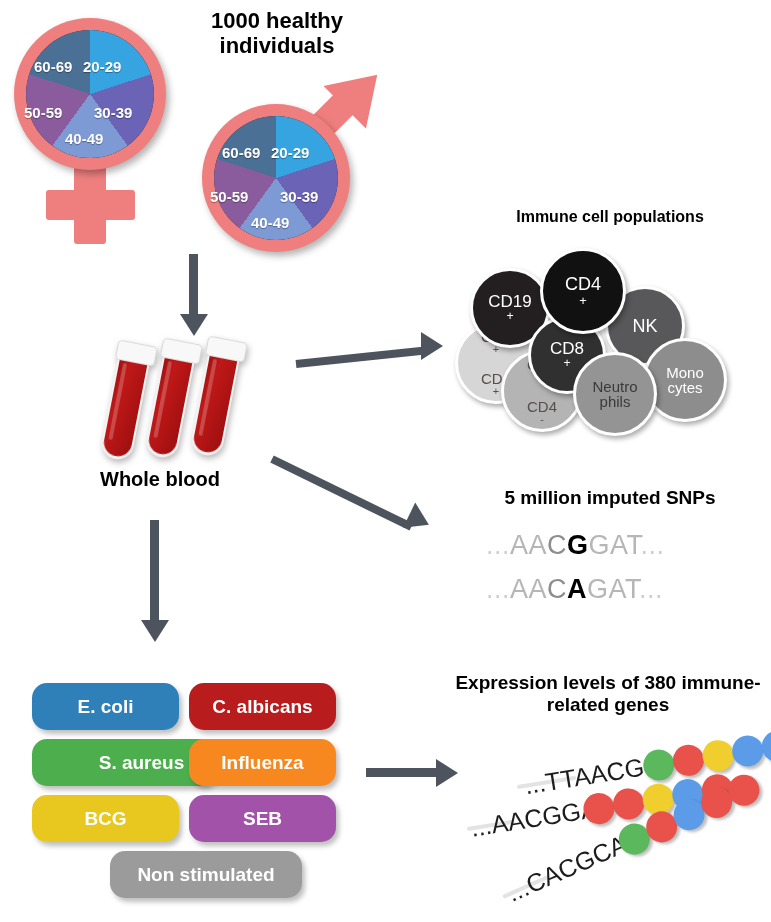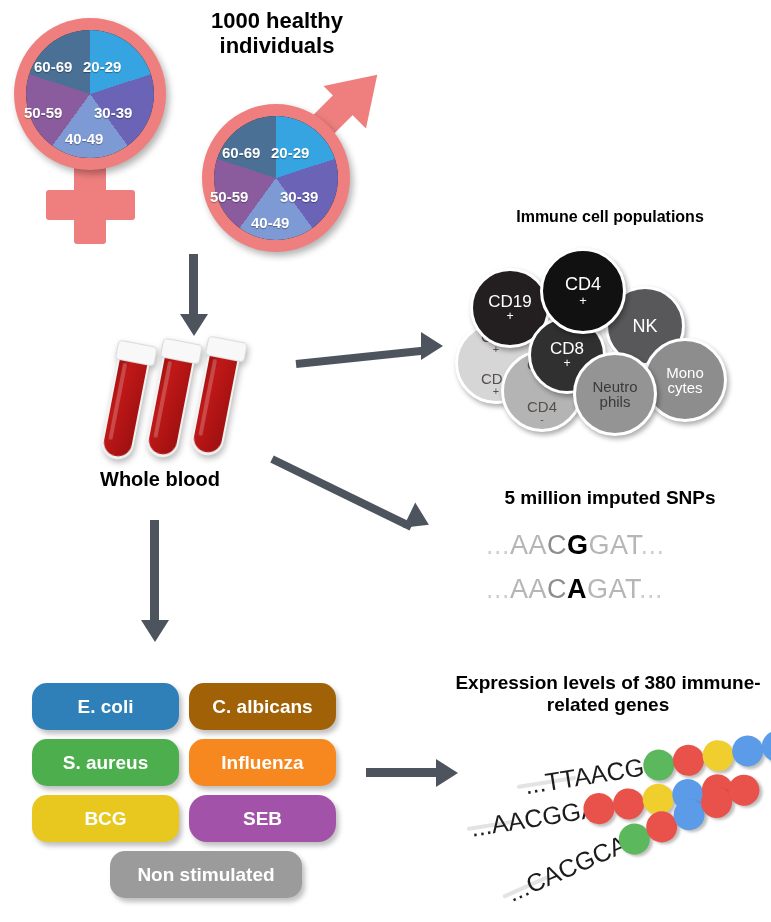--- a/index.html
+++ b/index.html
@@ -232,27 +232,27 @@
     <div class="snp-row" style="left:8px;top:0px;text-align:center;">
       <span class="dots">...</span><span class="dim">A</span><span class="dim">A</span><span class="mid">C</span><span class="hit">G</span><span class="dim">G</span><span class="dim">A</span><span class="dim">T</span><span class="dots">...</span>
     </div>
     <div class="snp-row" style="left:8px;top:44px;">
       <span class="dots">...</span><span class="dim">A</span><span class="dim">A</span><span class="mid">C</span><span class="hit">A</span><span class="dim">G</span><span class="dim">A</span><span class="dim">T</span><span class="dots">...</span>
     </div>
   </div>
 
   <div class="abs" style="left:32px;top:683px;width:312px;height:212px;">
     <div class="pill" style="left:0px;top:0px;width:147px;height:47px;background:#2f7fb8;">E. coli</div>
-    <div class="pill" style="left:157px;top:0px;width:147px;height:47px;background:#a16207;">C. albicans</div>
-
-    <div class="pill" style="left:0px;top:56px;width:147px;height:47px;background:#4cae4c;">S. aureus</div>
+    <div class="pill" style="left:157px;top:0px;width:147px;height:47px;background:#b91c1c;">C. albicans</div>
+
+    <div class="pill" style="left:0px;top:56px;width:147px;height:47px;background:#4cae4c;padding-left:36px;">S. aureus</div>
     <div class="pill" style="left:157px;top:56px;width:147px;height:47px;background:#f6881f;">Influenza</div>
 
     <div class="pill" style="left:0px;top:112px;width:147px;height:47px;background:#e8c81e;">BCG</div>
-    <div class="pill" style="left:157px;top:112px;width:147px;height:47px;background:#a252a8;border-radius:18px;">SEB</div>
+    <div class="pill" style="left:157px;top:112px;width:147px;height:47px;background:#a252a8;">SEB</div>
 
     <div class="pill" style="left:78px;top:168px;width:192px;height:47px;background:#9b9b9b;">Non stimulated</div>
   </div>
 
   <div>
     <div class="ar-shaft" style="left:366px;top:768px;width:72px;height:9px;"></div>
     <div class="ar-head head-right" style="left:436px;top:759px;"></div>
   </div>
 
   <div class="abs heading" id="hdr-expr">Expression levels of 380 immune-related genes</div>

